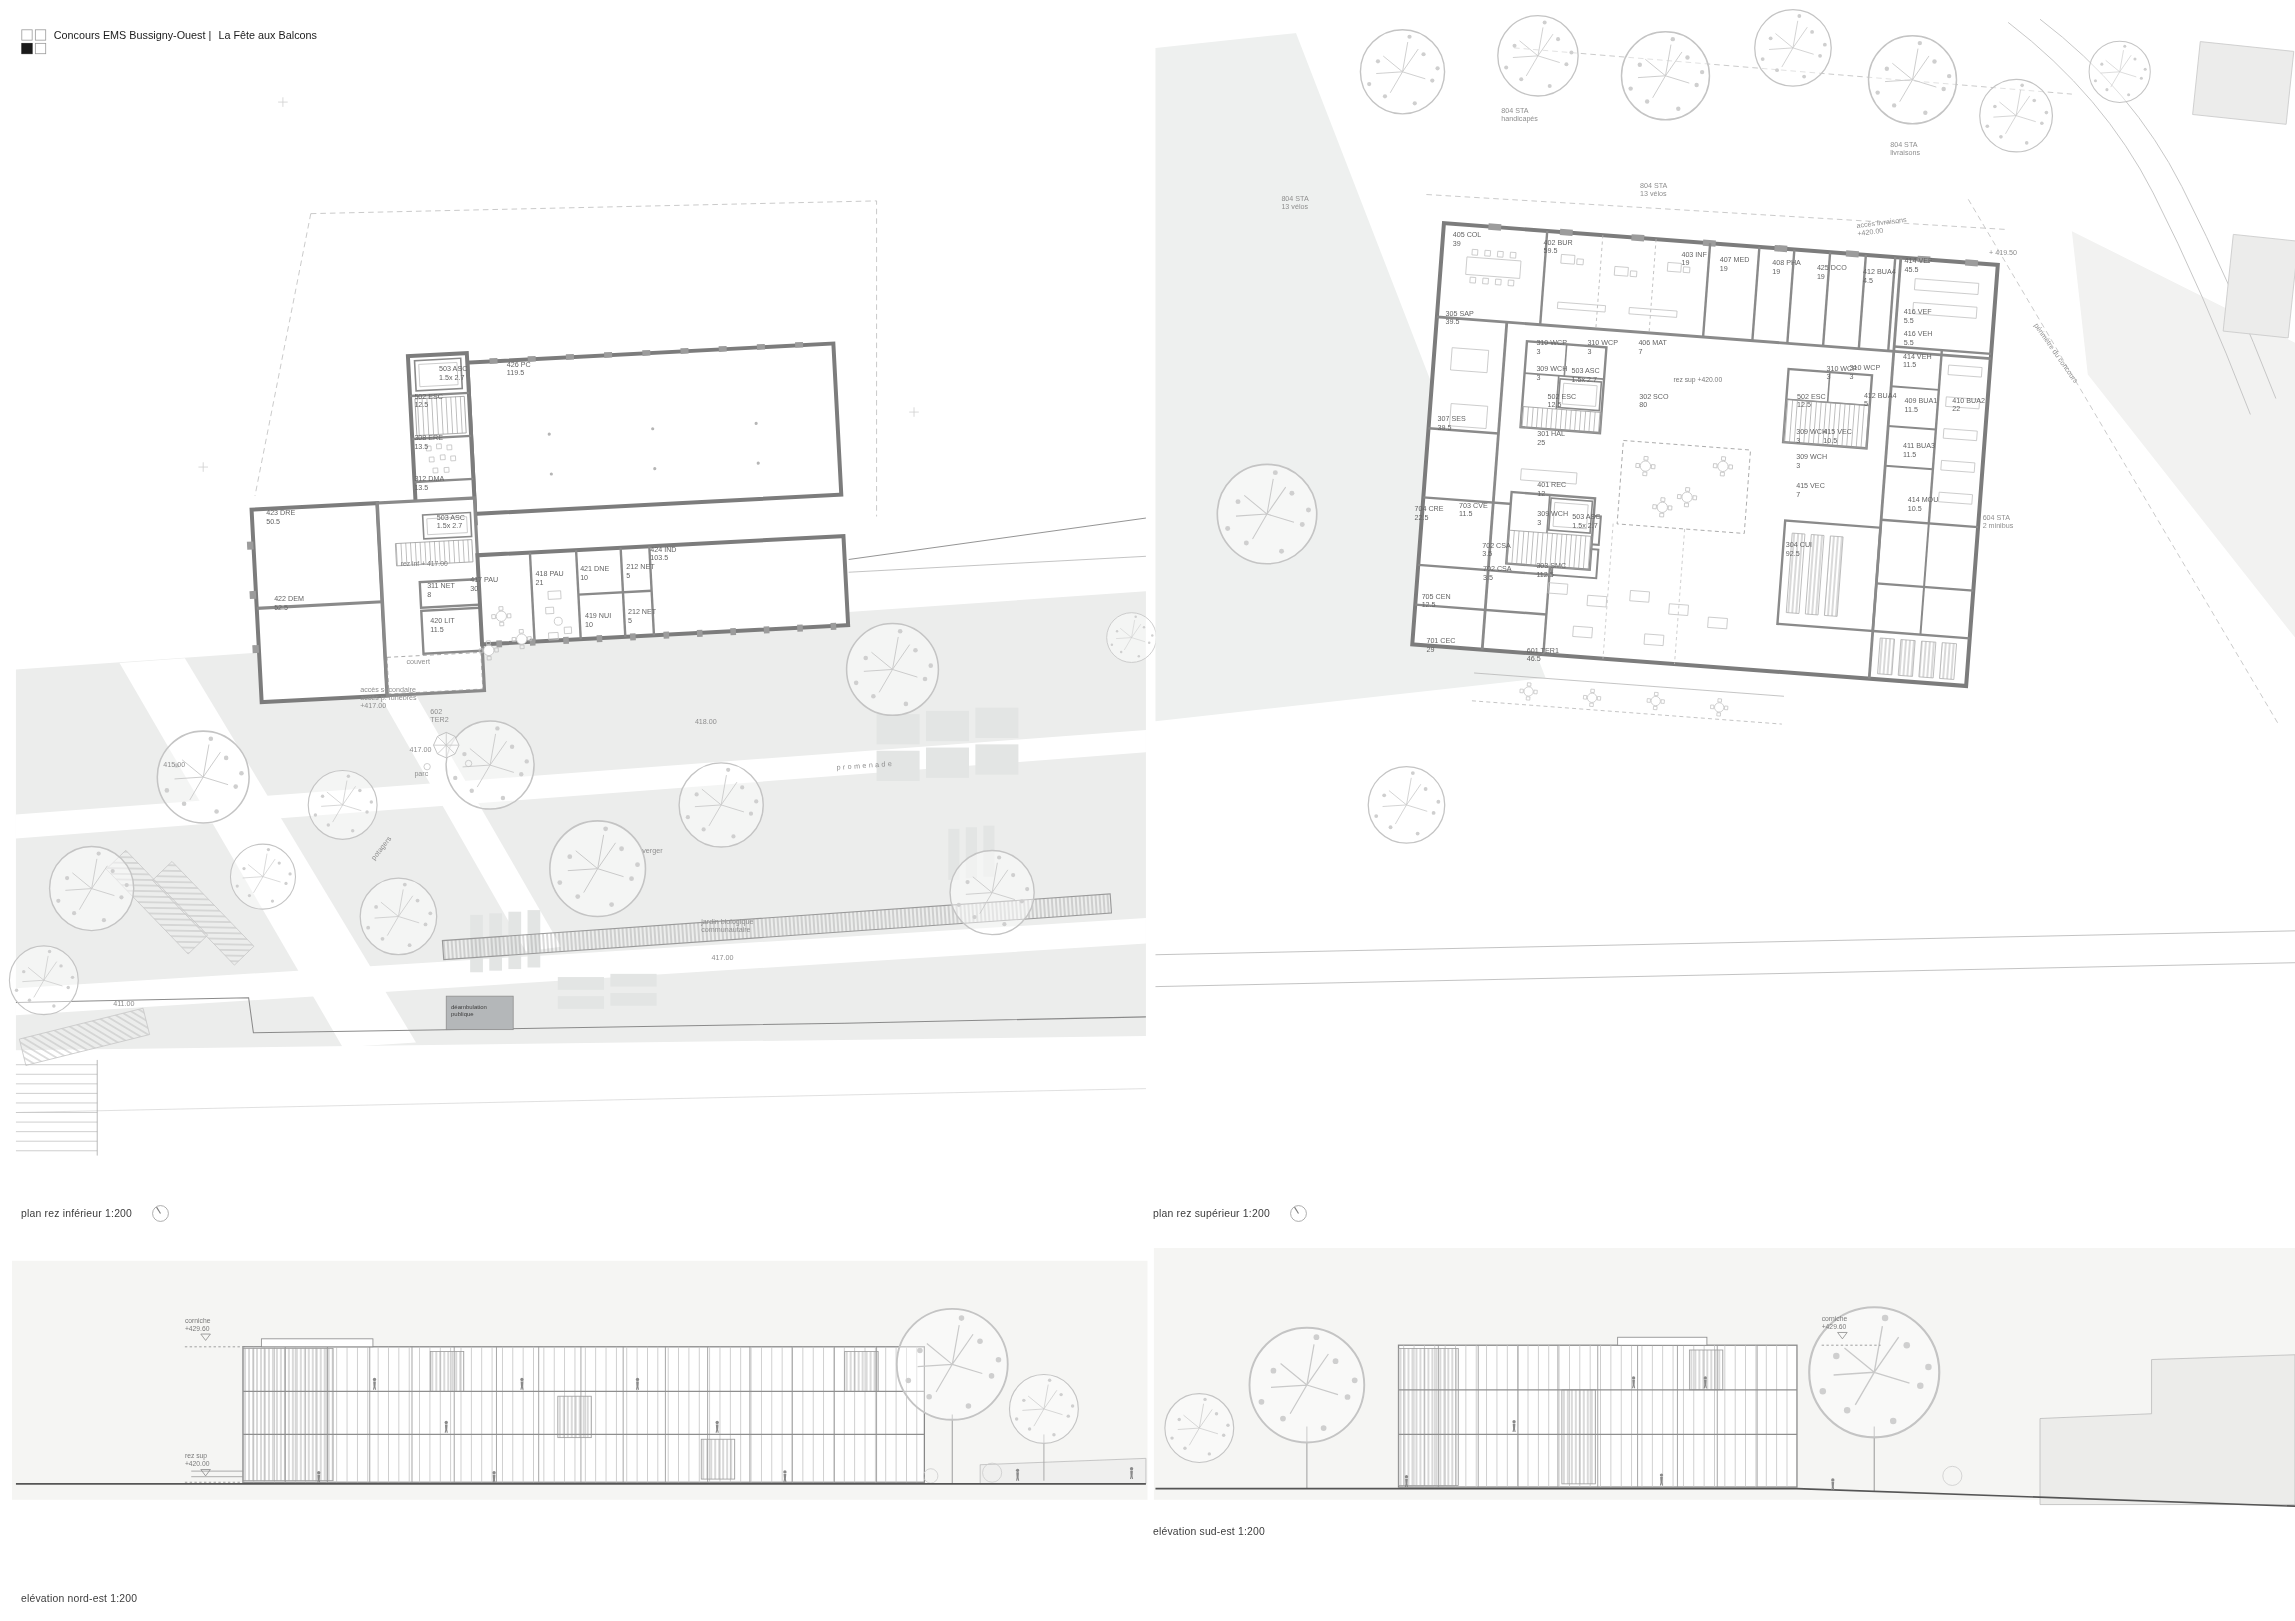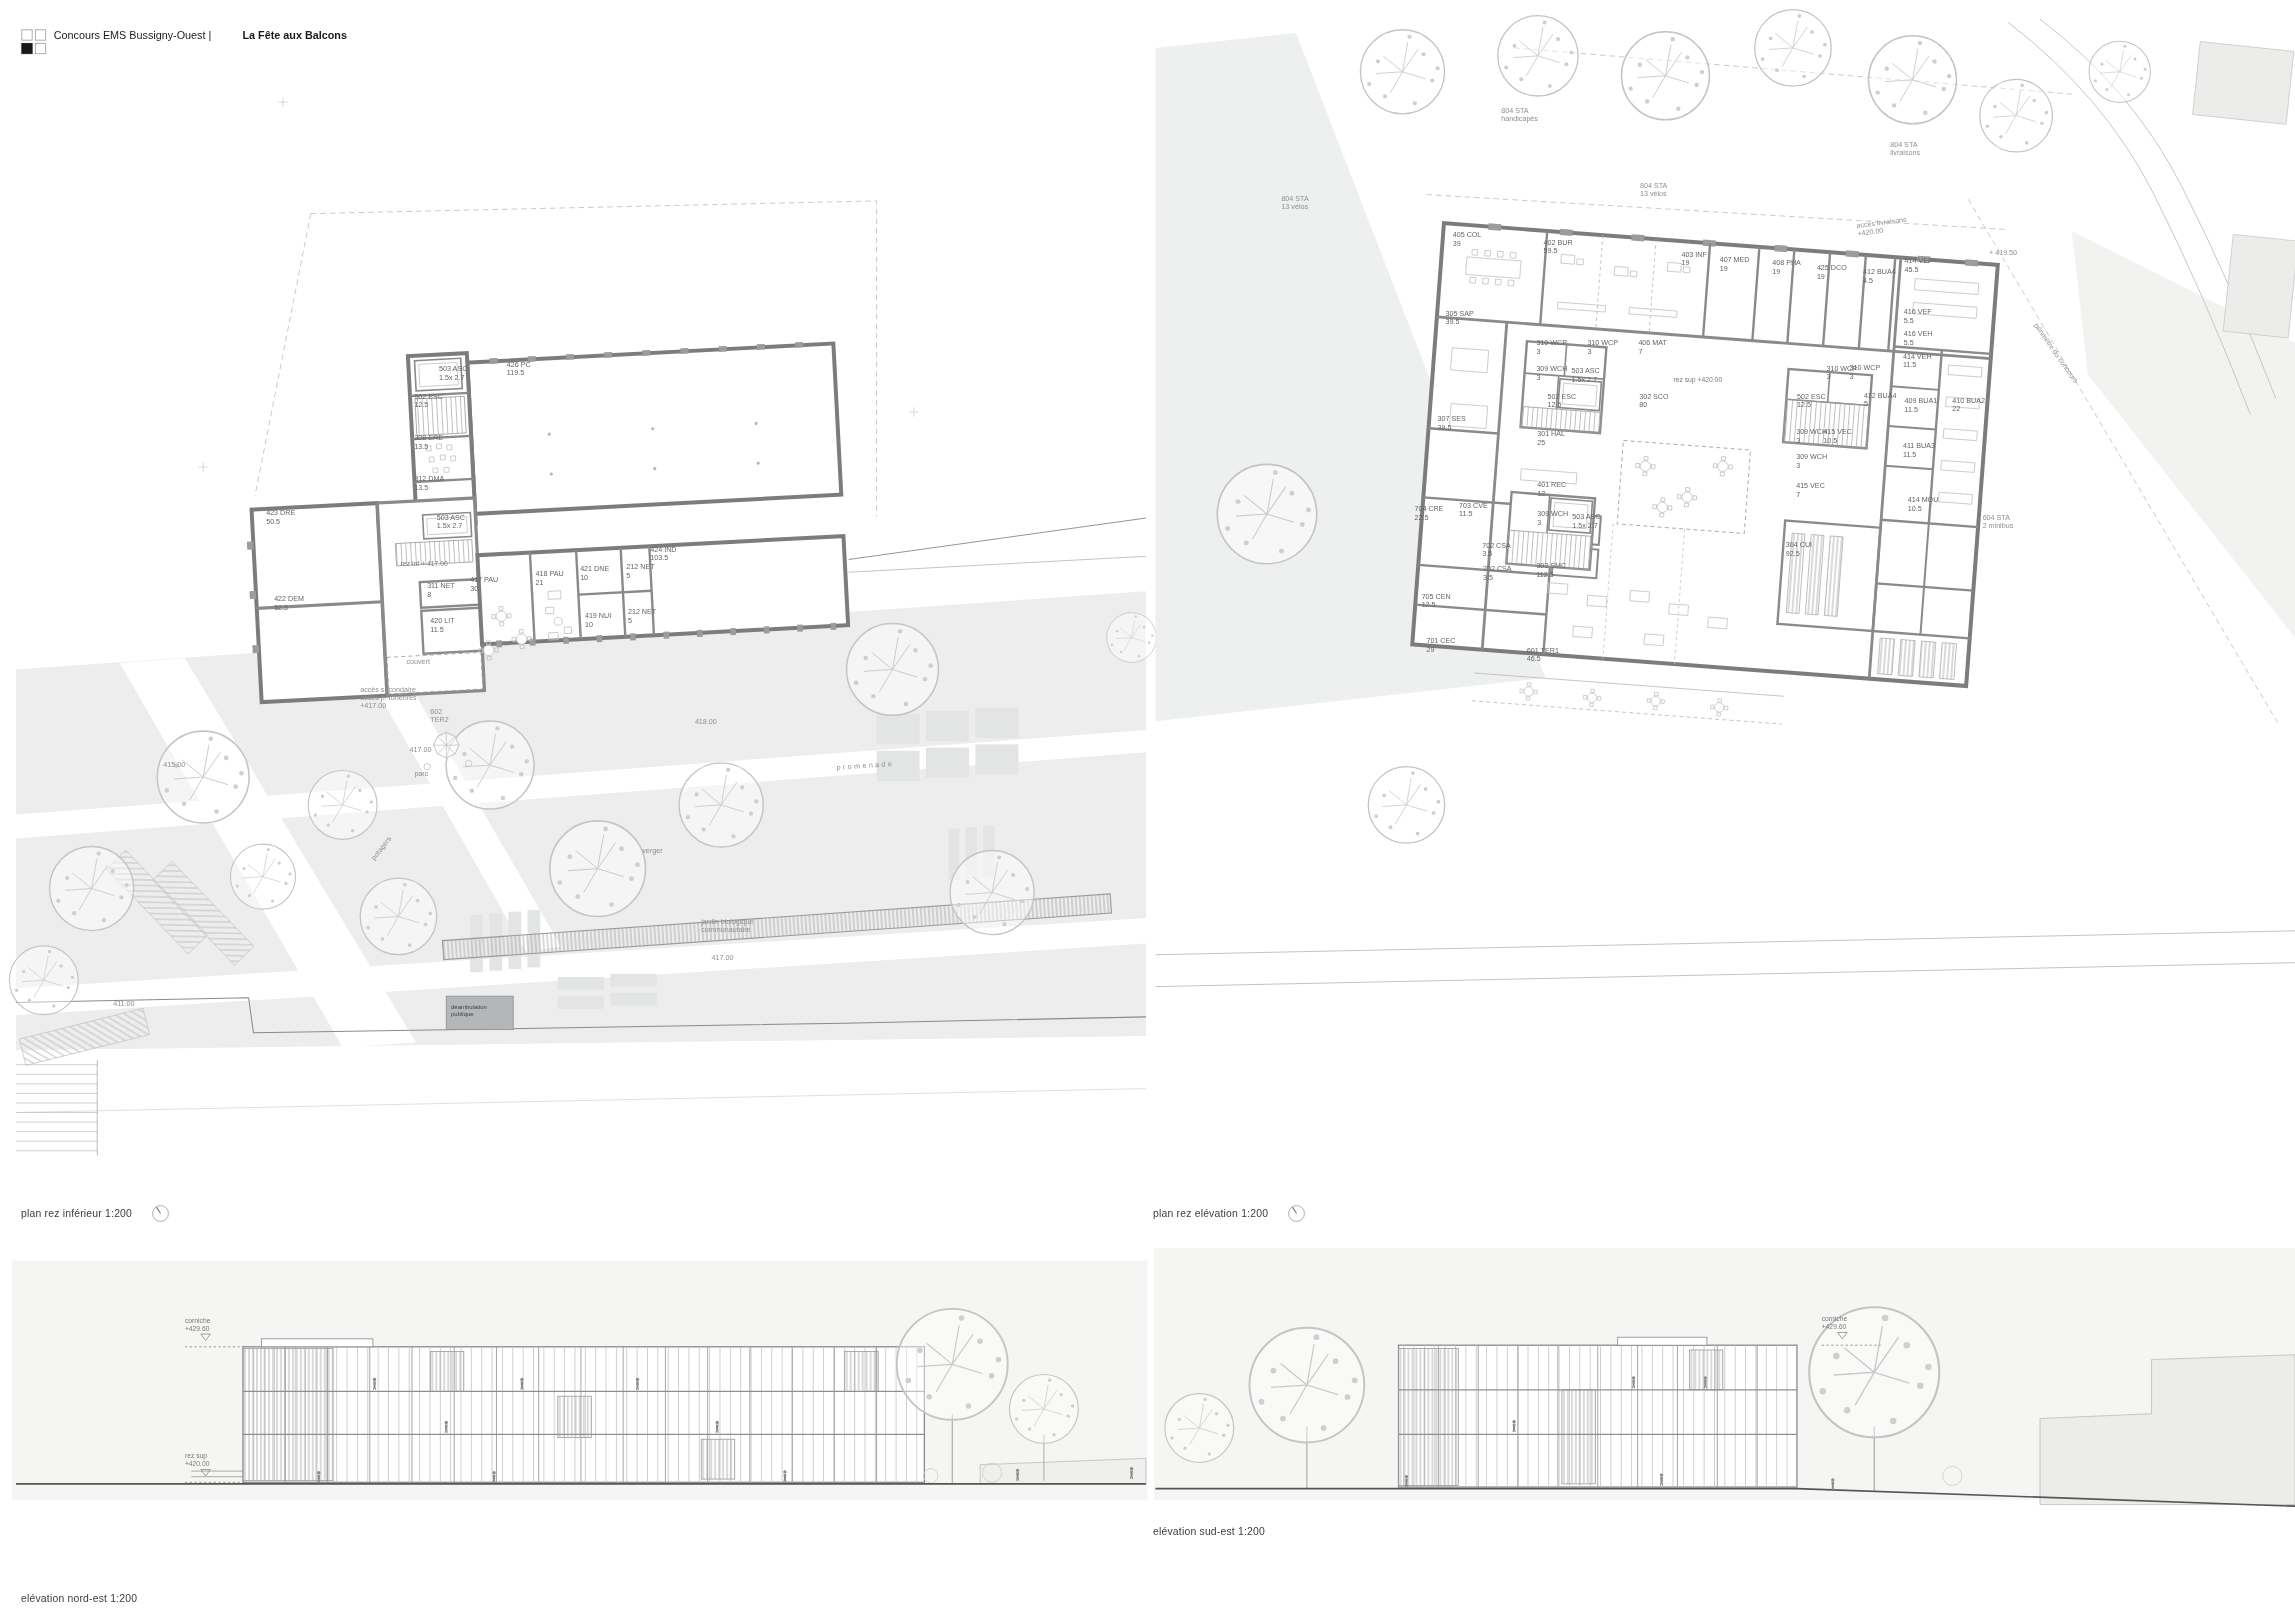--- a/index.html
+++ b/index.html
@@ -3,21 +3,21 @@
 <meta charset="utf-8">
 <style>
   html,body{margin:0;padding:0;background:#ffffff;}
   body{width:2295px;height:1621px;position:relative;overflow:hidden;
        font-family:"Liberation Sans", sans-serif;color:#3a3a3a;}
   #board{position:absolute;left:0;top:0;}
   .caption{position:absolute;display:flex;align-items:center;gap:19px;
            font-size:10.4px;color:#3c3c3c;letter-spacing:0.2px;}
   #header{position:absolute;left:21px;top:29px;display:flex;align-items:flex-start;gap:7.2px;
           font-size:10.8px;color:#1a1a1a;}
-  #header strong{font-weight:bold;margin-left:24px;}
+  #header strong{font-weight:normal;}
   
   text{font-family:"Liberation Sans", sans-serif;}
   .room{font-size:9px;fill:#646464;}
   .site{font-size:9px;fill:#8f8f8f;}
   .spread{letter-spacing:3px;}
   .boxlbl{font-size:7.5px;fill:#3d3d3d;}
   .lvl{font-size:8.5px;fill:#7a7a7a;}
   .wall{fill:#ffffff;stroke:#8a8a8a;}
   .wallthick{fill:#ffffff;stroke:#7c7c7c;stroke-width:5;}
   .dash{stroke:#bdbdbd;fill:none;stroke-width:1;stroke-dasharray:7 5;}
@@ -640,21 +640,21 @@
 </div>
 
 <div class="caption" style="left:21px;top:1204px;">
   <span>plan rez inférieur 1:200</span>
   <svg width="19" height="19" viewBox="0 0 24 24">
     <circle cx="12" cy="12" r="10" fill="none" stroke="#9a9a9a"></circle>
     <line x1="12" y1="12" x2="7" y2="4" stroke="#7a7a7a" stroke-width="1.4"></line>
   </svg>
 </div>
 <div class="caption" style="left:1153px;top:1204px;">
-  <span>plan rez elévation 1:200</span>
+  <span>plan rez supérieur 1:200</span>
   <svg width="19" height="19" viewBox="0 0 24 24">
     <circle cx="12" cy="12" r="10" fill="none" stroke="#9a9a9a"></circle>
     <line x1="12" y1="12" x2="7" y2="4" stroke="#7a7a7a" stroke-width="1.4"></line>
   </svg>
 </div>
 <div class="caption" style="left:21px;top:1554px;margin-top:39px;">
   <span>elévation nord-est 1:200</span>
 </div>
 <div class="caption" style="left:1153px;top:1526px;align-items:flex-end;">
   <span>elévation sud-est 1:200</span>

